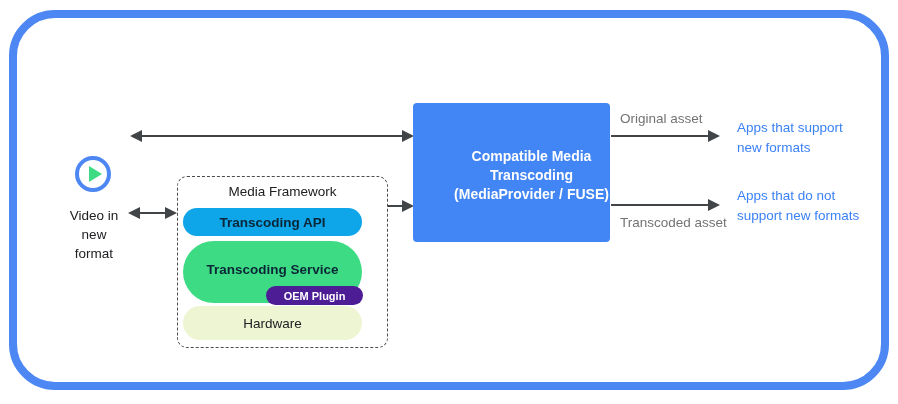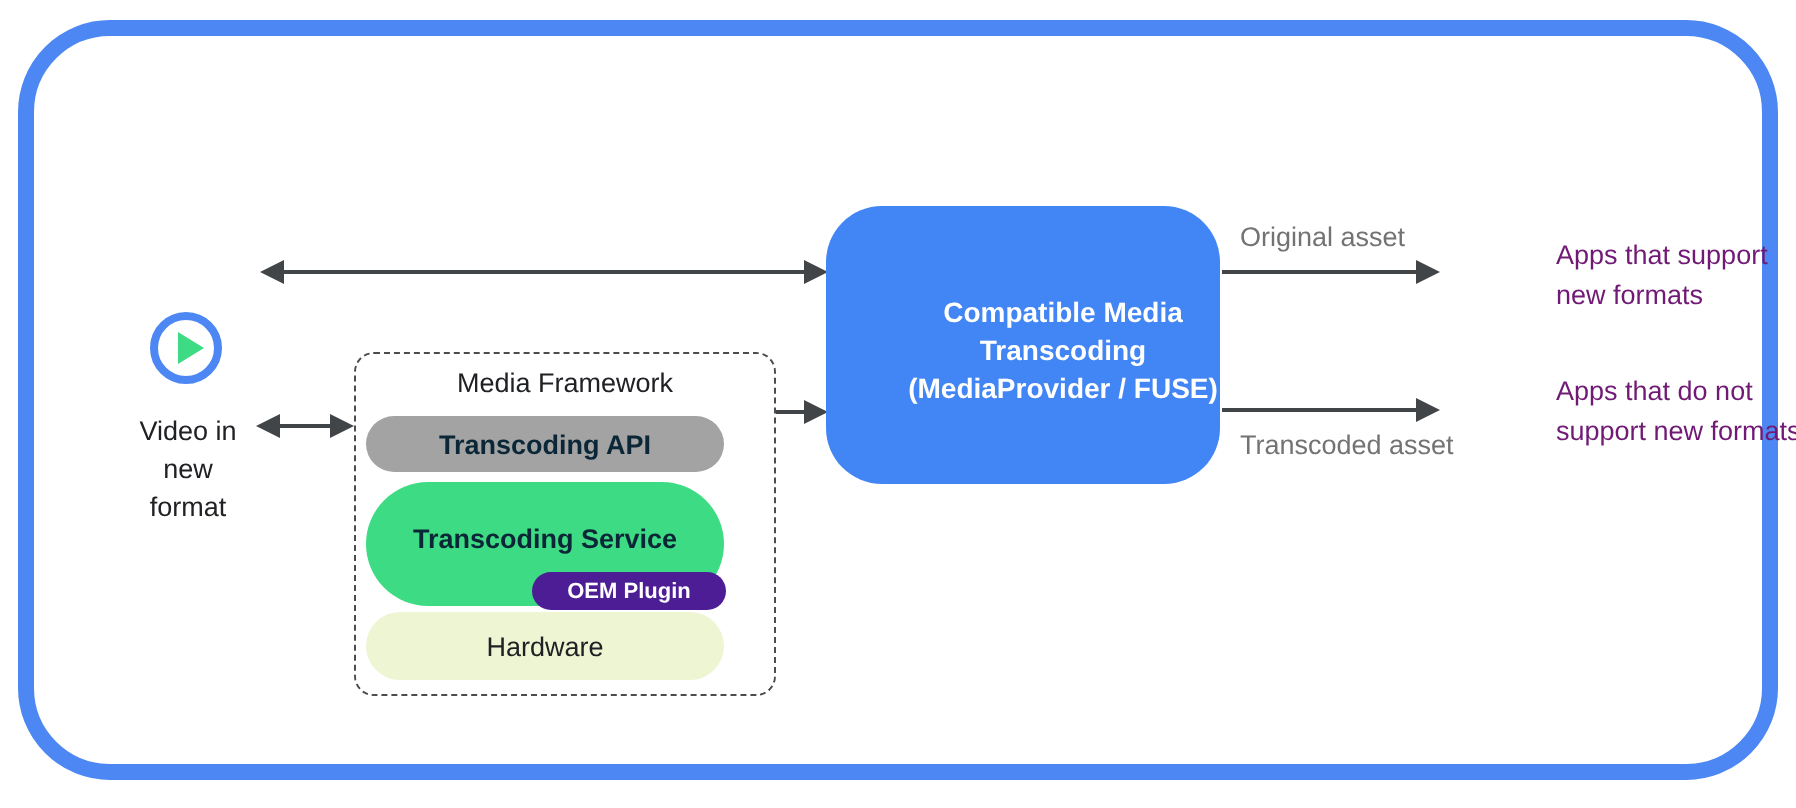--- a/index.html
+++ b/index.html
@@ -39,42 +39,42 @@
   .a-mf-box{left:369px;top:200px;width:44px;}
   .a-original{left:610px;top:130px;width:109px;}
   .a-transcoded{left:610px;top:199px;width:109px;}
   
   .mf-box{
     position:absolute;left:177px;top:176px;width:211px;height:172px;box-sizing:border-box;
     border:1.5px dashed #4a4d50;border-radius:10px;background:#fff;
   }
   .mf-title{position:absolute;left:0;right:0;top:7px;text-align:center;font-size:13.5px;color:#202124;}
   .pill{position:absolute;display:flex;align-items:center;justify-content:center;box-sizing:border-box;}
-  .pill-api{left:5px;top:31px;width:179px;height:28px;border-radius:14px;background:#a3a3a3;
+  .pill-api{left:5px;top:31px;width:179px;height:28px;border-radius:14px;background:#0ea5e9;
     font-size:13.5px;font-weight:bold;color:#0b2636;}
   .pill-service{left:5px;top:64px;width:179px;height:62px;border-radius:31px;background:#3ddc84;
     font-size:13.5px;font-weight:bold;color:#0b2636;}
   .pill-service .svc-text{margin-bottom:6px;}
   .pill-oem{left:88px;top:109px;width:97px;height:19px;border-radius:10px;background:#4c1d95;
     font-size:11px;font-weight:bold;color:#ffffff;}
   .pill-hw{left:5px;top:129px;width:179px;height:34px;border-radius:17px;background:#eef5d2;
     font-size:13.5px;color:#202124;align-items:center;}
   
   .cmt-box{
-    position:absolute;left:413px;top:103px;width:197px;height:139px;border-radius:28px;
+    position:absolute;left:413px;top:103px;width:197px;height:139px;border-radius:4px;
     background:#4285f4;display:flex;flex-direction:column;align-items:center;justify-content:center;
     text-align:center;color:#ffffff;font-weight:bold;font-size:14px;line-height:19px;padding-top:6px;
     box-sizing:border-box;
     padding-left:40px;
   }
   
   .asset-label{position:absolute;font-size:13.5px;color:#737373;white-space:nowrap;}
   .lbl-original{left:620px;top:111px;}
   .lbl-transcoded{left:620px;top:215px;}
-  .apps-label{position:absolute;font-size:13.5px;line-height:19.5px;color:#701a75;white-space:nowrap;margin-left:41px;}
+  .apps-label{position:absolute;font-size:13.5px;line-height:19.5px;color:#3b82f6;white-space:nowrap;}
   .apps-top{left:737px;top:118px;}
   .apps-bottom{left:737px;top:186px;}
 </style>
 </head>
 <body>
 
 <div class="canvas">
 
   <div class="frame"></div>
 

